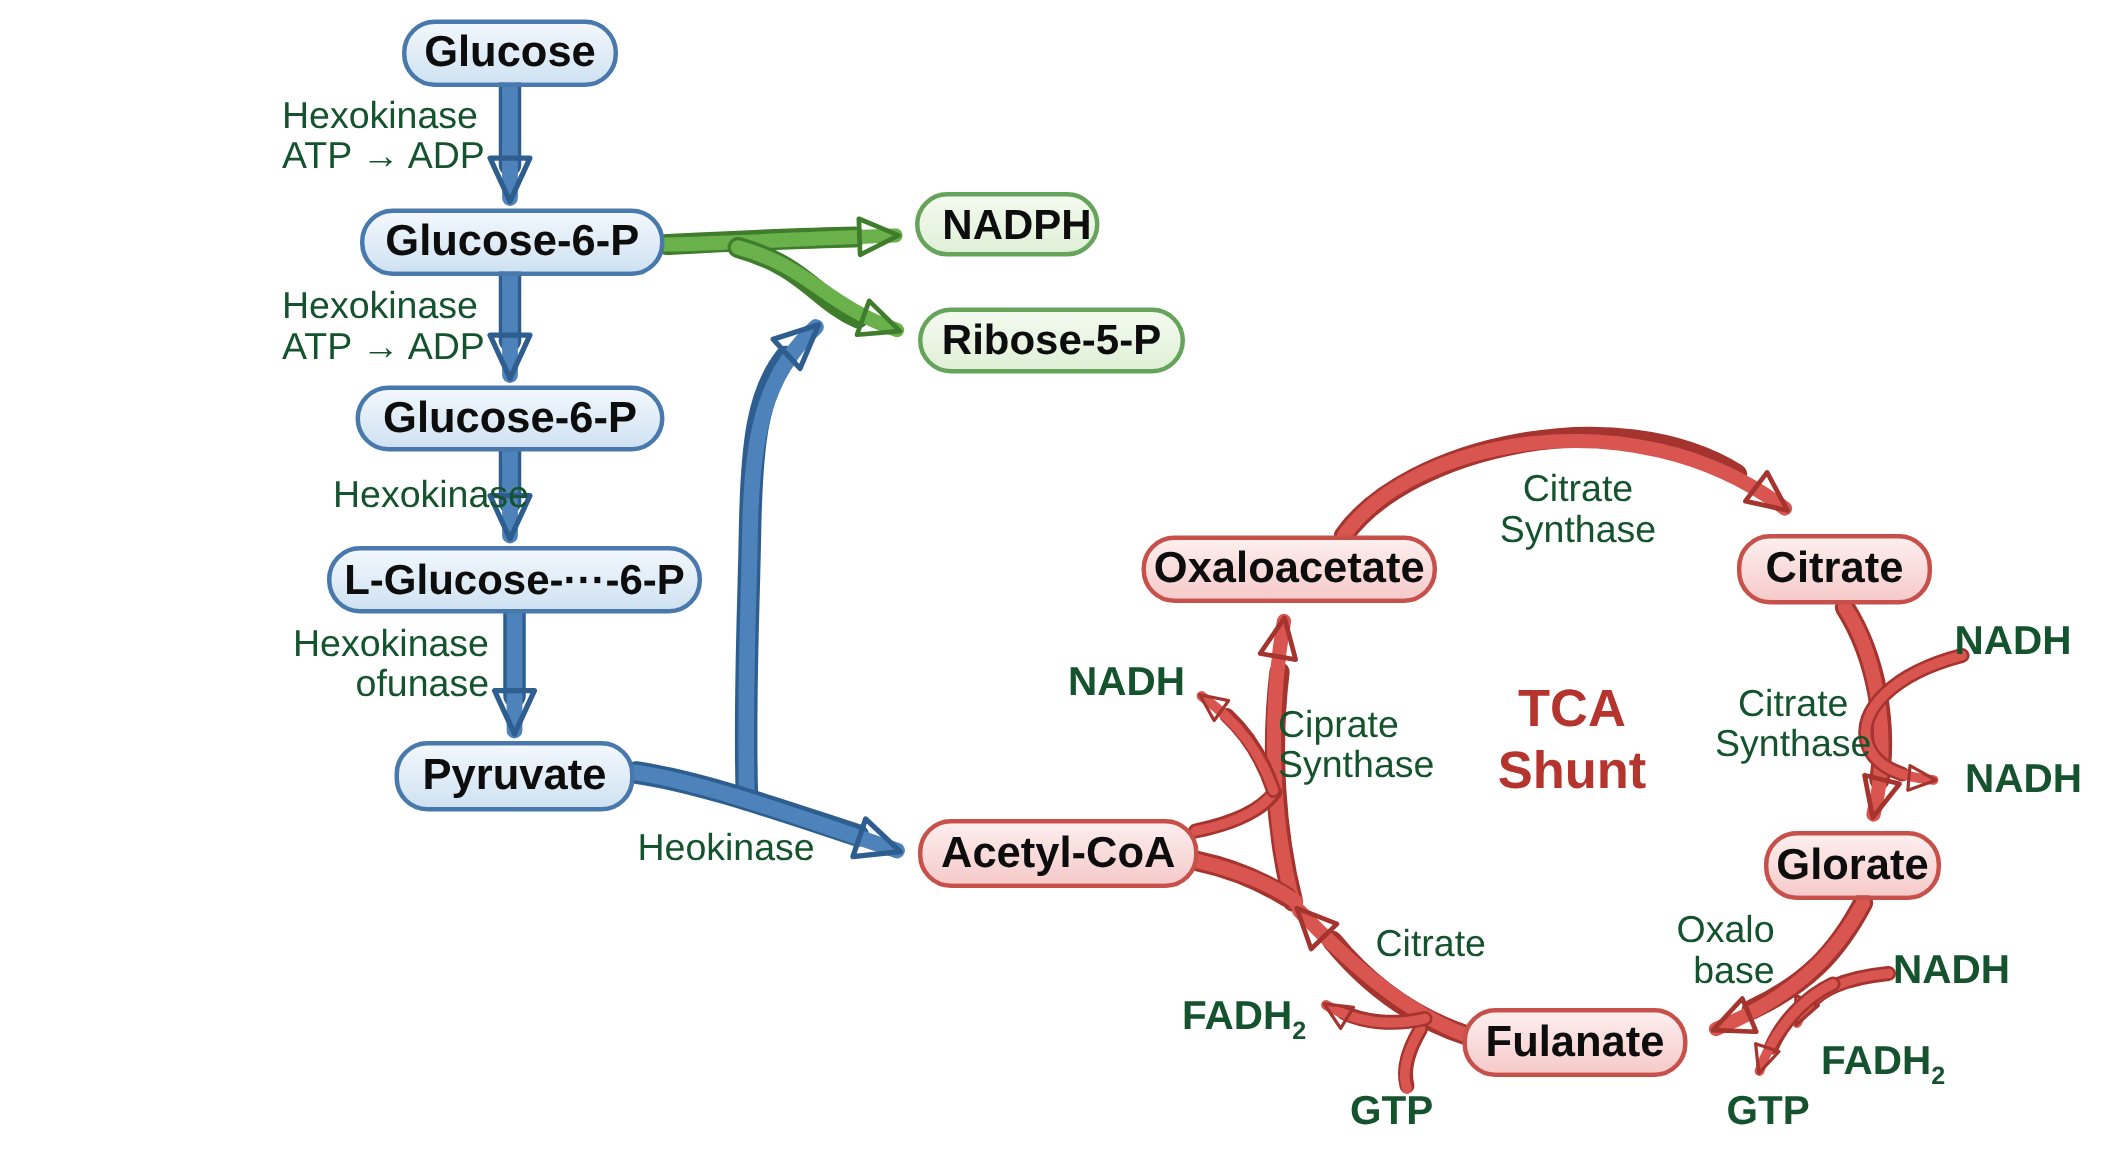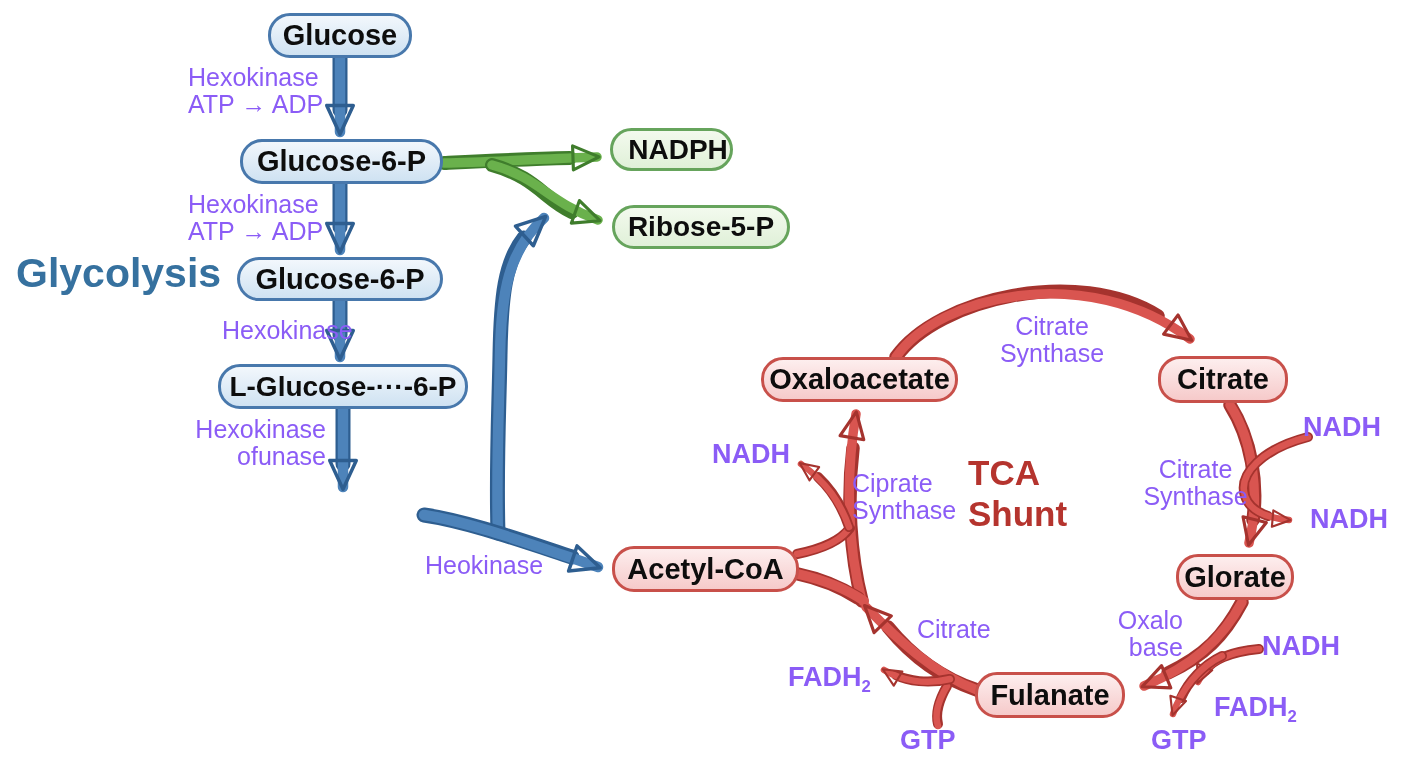--- a/index.html
+++ b/index.html
@@ -13,28 +13,28 @@
   .fg{stroke:#6ab14c;stroke-width:9.5;}
   .or{stroke:#a5332e;stroke-width:13.5;}
   .fr{stroke:#d95550;stroke-width:9.5;}
   .or2{stroke:#a5332e;stroke-width:10;}
   .fr2{stroke:#d95550;stroke-width:6.5;}
   .node{position:absolute;z-index:2;display:flex;align-items:center;justify-content:center;
         border-radius:22px;font-weight:bold;color:#0d0d0d;box-sizing:border-box;white-space:nowrap;}
   .node.blue{border:3px solid #4878ac;background:linear-gradient(180deg,#f2f7fc 0%,#cfe2f2 100%);}
   .node.green{border:3px solid #66a45c;background:linear-gradient(180deg,#f3faee 0%,#e0f0d8 100%);}
   .node.red{border:3px solid #c8504a;background:linear-gradient(180deg,#fdeeee 0%,#f6caca 100%);}
-  .lbl{position:absolute;z-index:3;color:#8b5cf6;font-size:25px;line-height:27px;white-space:nowrap;}
+  .lbl{position:absolute;z-index:3;color:#14532d;font-size:25px;line-height:27px;white-space:nowrap;}
   .lbl.b{font-weight:bold;font-size:27px;}
   .lbl.center{text-align:center;}
   .lbl.right{text-align:right;}
   .lbl sub{font-size:0.62em;}
   .title-gly{position:absolute;z-index:3;font-weight:bold;font-size:41px;color:#36719f;}
   .title-tca{position:absolute;z-index:3;font-weight:bold;font-size:35px;line-height:41px;
-             color:#b5342e;text-align:left;}
+             color:#b5342e;text-align:center;}
 </style>
 </head>
 <body>
 
 <div class="stage">
 
   <svg class="arrows" width="1408" height="768" viewBox="0 0 1408 768">
     <defs>
       <marker id="hb" viewBox="0 0 12 12" refX="10.2" refY="6" markerWidth="3.3" markerHeight="3.3" orient="auto" markerUnits="strokeWidth">
         <path d="M1,1.4 L11,6 L1,10.6 Z" fill="#4d83ba" stroke="#2e5e90" stroke-width="1.2" stroke-linejoin="round"></path>
@@ -128,30 +128,30 @@
     <g>
       <path class="or2" d="M947,686 C939,700 935,712 938,724"></path>
       <path class="fr2" d="M947,686 C938,701 934,714 938,726"></path>
     </g>
     <g>
       <path class="or2" d="M950,679 C928,684 908,681 896,675"></path>
       <path class="fr2" d="M950,679 C926,685 902,681 884,670" marker-end="url(#hr)"></path>
     </g>
   </svg>
 
-  <div class="title-gly" style="left:16px;top:250px;">Glycolysis</div>
   <div class="title-tca" style="left:968px;top:452px;width:160px;">
     <div>TCA</div>
     <div>Shunt</div>
   </div>
 
   <div class="node blue" style="left:268px;top:13px;width:144px;height:45px;font-size:29px;">Glucose</div>
   <div class="node blue" style="left:240px;top:139px;width:203px;height:45px;font-size:29px;">Glucose-6-P</div>
   <div class="node blue" style="left:237px;top:257px;width:206px;height:44px;font-size:29px;">Glucose-6-P</div>
   <div class="node blue" style="left:218px;top:364px;width:250px;height:45px;font-size:28px;">L-Glucose-···-6-P</div>
+  <div class="node blue" style="left:263px;top:494px;width:160px;height:47px;font-size:29px;">Pyruvate</div>
 
   <div class="node green" style="left:610px;top:128px;width:123px;height:43px;font-size:28px;padding-left:13px;">NADPH</div>
   <div class="node green" style="left:612px;top:205px;width:178px;height:44px;font-size:28px;">Ribose-5-P</div>
 
   <div class="node red" style="left:761px;top:357px;width:197px;height:45px;font-size:29px;">Oxaloacetate</div>
   <div class="node red" style="left:1158px;top:356px;width:130px;height:47px;font-size:29px;">Citrate</div>
   <div class="node red" style="left:1176px;top:554px;width:118px;height:46px;font-size:29px;">Glorate</div>
   <div class="node red" style="left:612px;top:546px;width:187px;height:46px;font-size:29px;">Acetyl-CoA</div>
   <div class="node red" style="left:975px;top:672px;width:150px;height:46px;font-size:29px;">Fulanate</div>
 

